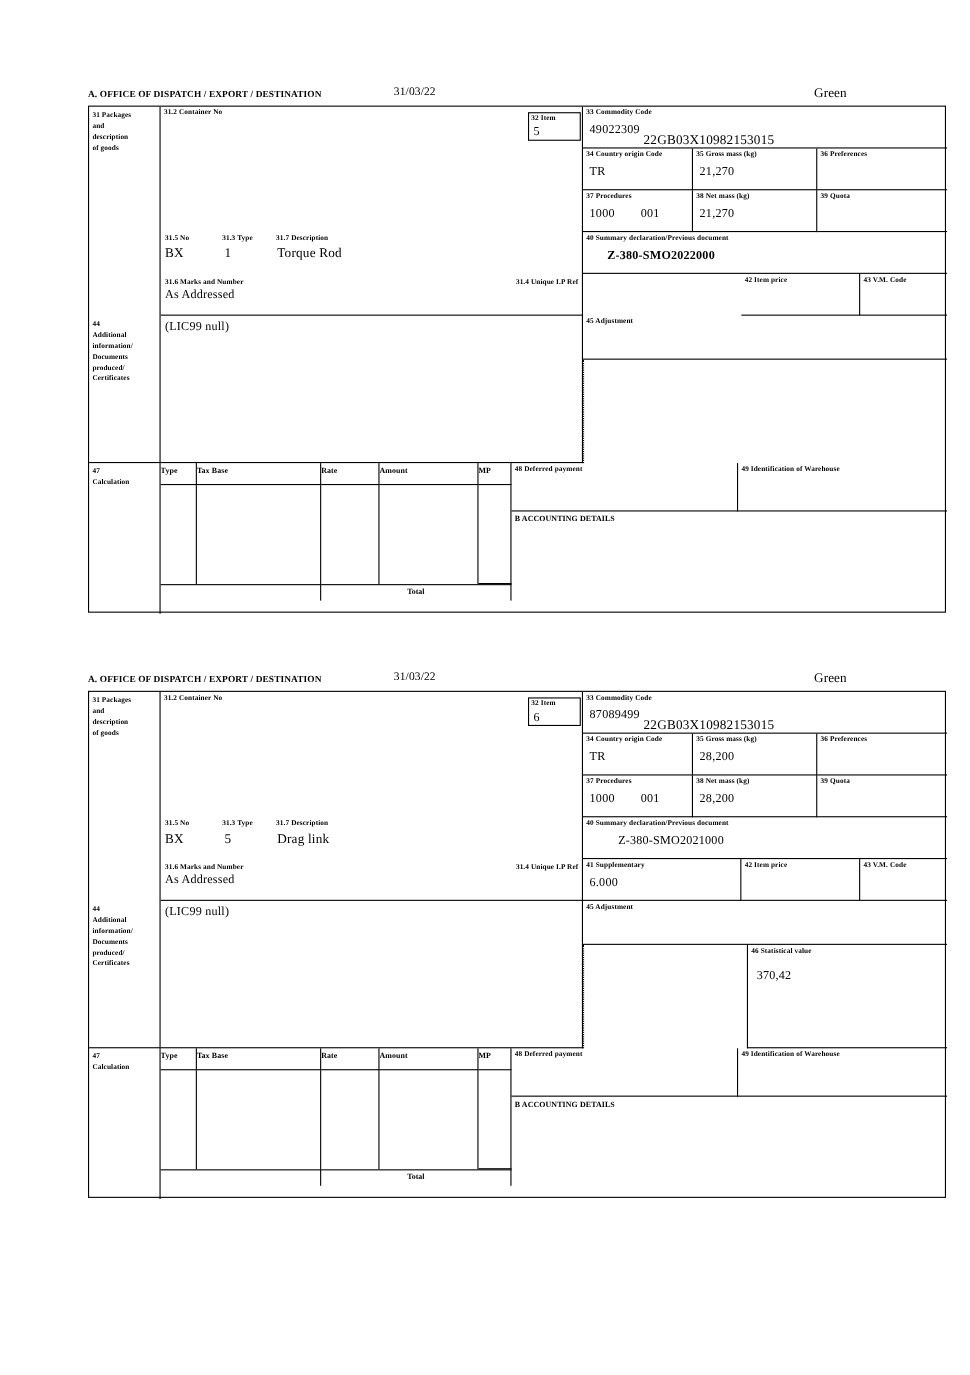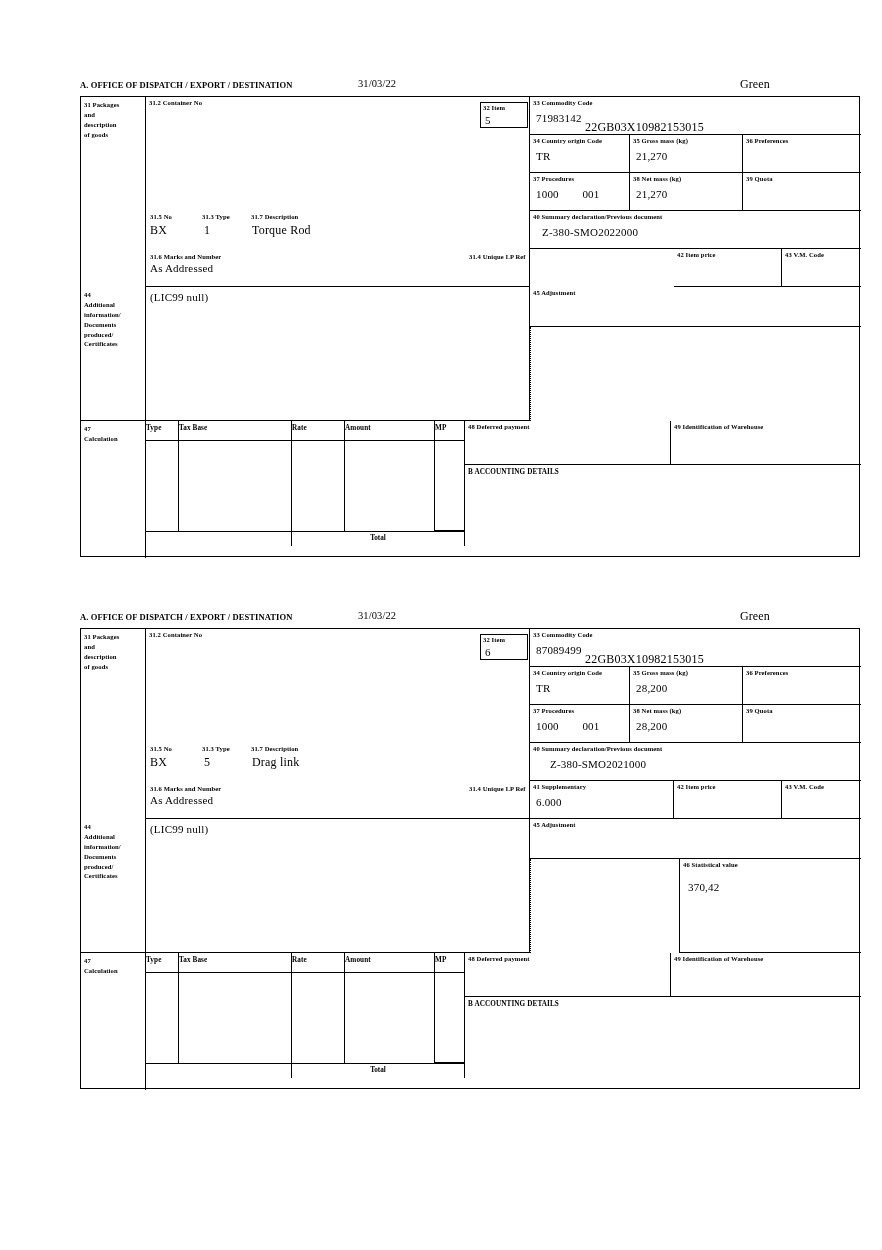--- a/index.html
+++ b/index.html
@@ -186,21 +186,21 @@
         <div class="val" style="position:absolute;left:320px;top:165px;font-size:11px;"></div>
       </div>
 
       <div class="item-box" style="left:399px;top:5px;width:48px;height:26px;">
         <div class="lbl" style="padding:1px 0 0 2px;">32 Item</div>
         <div style="position:absolute;left:4px;top:11px;font-size:11px;">5</div>
       </div>
 
       <div class="cell bb" style="left:449px;top:0;width:331px;height:38px;">
         <div class="lbl">33 Commodity Code</div>
-        <div class="val" style="position:absolute;left:0;top:15px;">71983142</div>
+        <div class="val" style="position:absolute;left:0;top:15px;">49022309</div>
       </div>
 
       <div class="cell bb br" style="left:449px;top:38px;width:100px;height:38px;">
         <div class="lbl">34 Country origin Code</div>
         <div class="val" style="position:absolute;left:0;top:15px;">TR</div>
       </div>
 
       <div class="cell bb br" style="left:549px;top:38px;width:113px;height:38px;">
         <div class="lbl">35 Gross mass (kg)</div>
         <div class="val" style="position:absolute;left:0;top:15px;">21,270</div>
@@ -221,21 +221,21 @@
         <div class="val" style="position:absolute;left:0;top:15px;">21,270</div>
       </div>
 
       <div class="cell bb" style="left:662px;top:76px;width:118px;height:38px;">
         <div class="lbl">39 Quota</div>
         <div class="val" style="position:absolute;left:0;top:15px;"></div>
       </div>
 
       <div class="cell bb" style="left:449px;top:114px;width:331px;height:38px;">
         <div class="lbl">40 Summary declaration/Previous document</div>
-        <div class="val" style="position:absolute;left:6px;top:15px;">Z-380-SMO2022000</div>
+        <div class="val" style="position:absolute;left:16px;top:15px;font-weight:bold;">Z-380-SMO2022000</div>
       </div>
 
 
       <div class="cell bb br" style="left:593px;top:152px;width:108px;height:38px;">
         <div class="lbl">42 Item price</div>
         <div class="val" style="position:absolute;left:0;top:15px;"></div>
       </div>
 
       <div class="cell bb" style="left:701px;top:152px;width:79px;height:38px;">
         <div class="lbl">43 V.M. Code</div>
@@ -380,21 +380,21 @@
         <div class="lbl">38 Net mass (kg)</div>
         <div class="val" style="position:absolute;left:0;top:15px;">28,200</div>
       </div>
       <div class="cell bb" style="left:662px;top:76px;width:118px;height:38px;">
         <div class="lbl">39 Quota</div>
         <div class="val" style="position:absolute;left:0;top:15px;"></div>
       </div>
 
       <div class="cell bb" style="left:449px;top:114px;width:331px;height:38px;">
         <div class="lbl">40 Summary declaration/Previous document</div>
-        <div class="val" style="position:absolute;left:14px;top:15px;">Z-380-SMO2021000</div>
+        <div class="val" style="position:absolute;left:26px;top:15px;">Z-380-SMO2021000</div>
       </div>
 
       <div class="cell bb br" style="left:449px;top:152px;width:144px;height:38px;">
         <div class="lbl">41 Supplementary</div>
         <div class="val" style="position:absolute;left:0;top:15px;">6.000</div>
       </div>
       <div class="cell bb br" style="left:593px;top:152px;width:108px;height:38px;">
         <div class="lbl">42 Item price</div>
         <div class="val" style="position:absolute;left:0;top:15px;"></div>
       </div>

